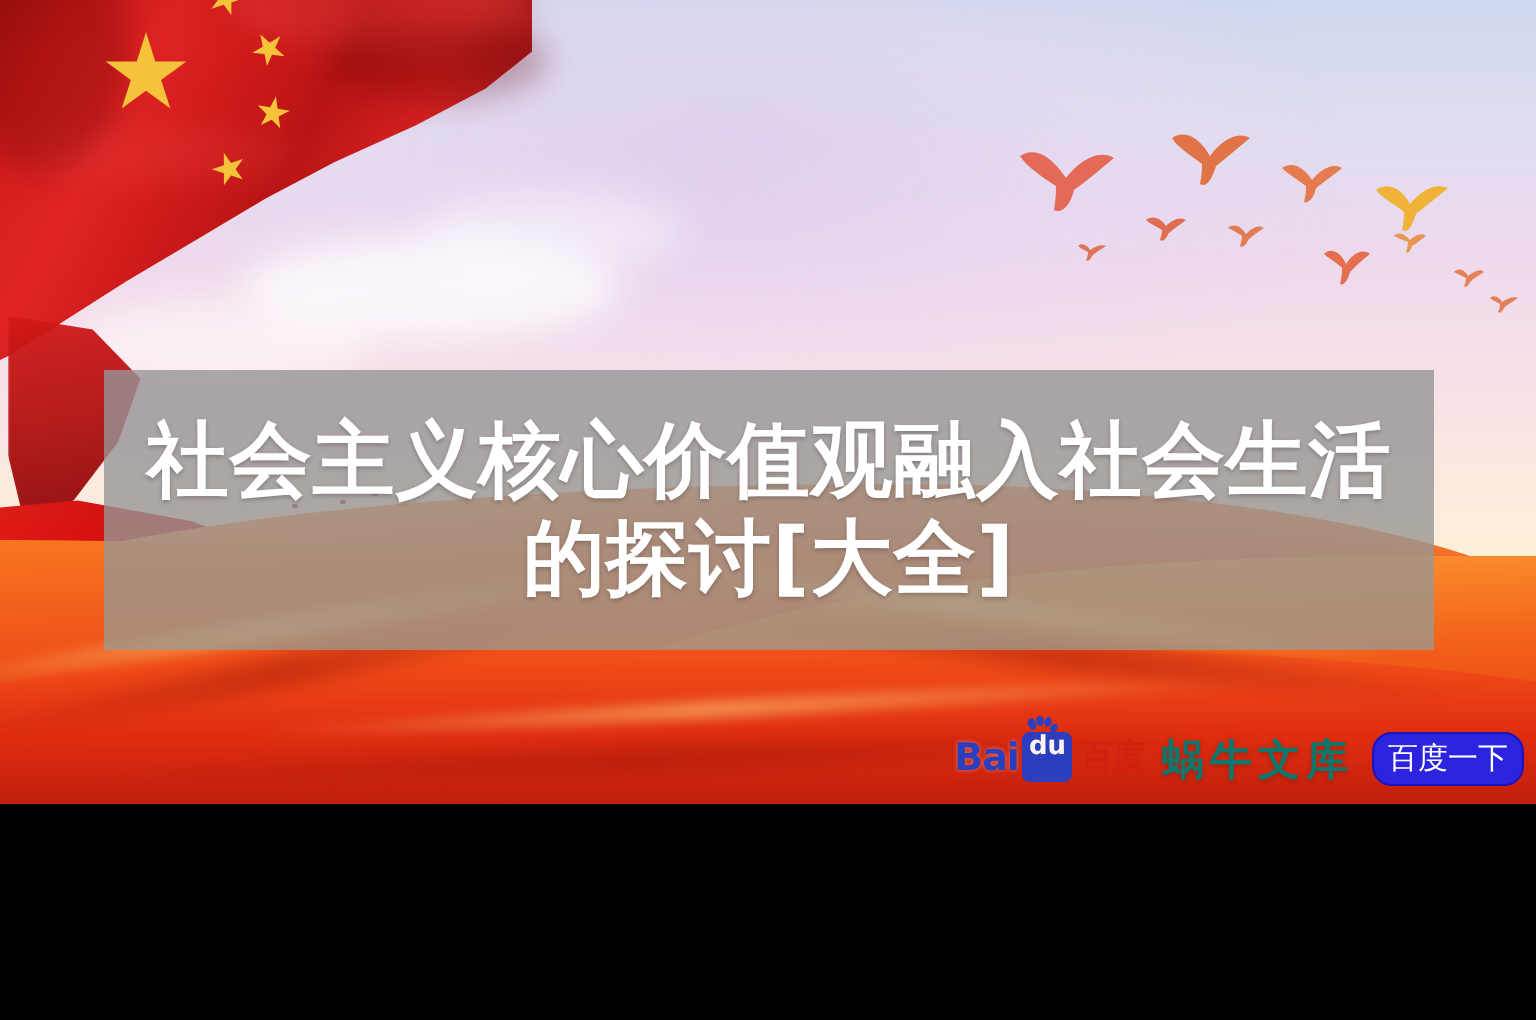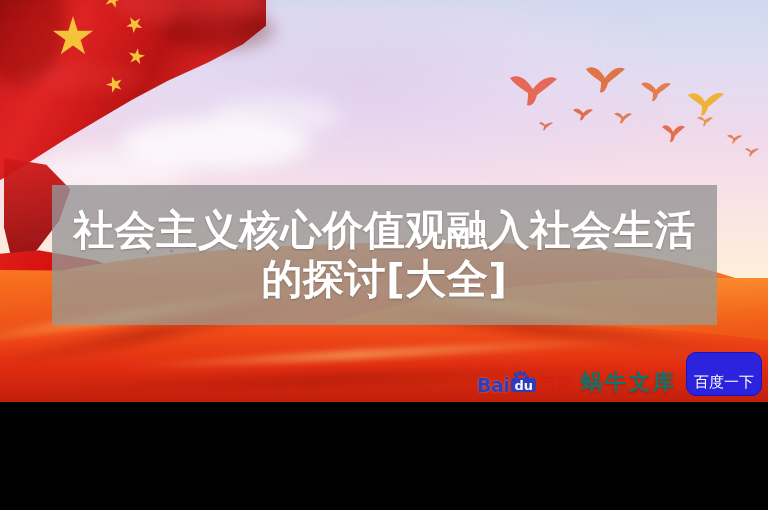--- a/index.html
+++ b/index.html
@@ -277,21 +277,21 @@
     box-sizing: border-box;
     text-shadow: 0 1px 2px rgba(60,50,45,0.35);
   }
 
   
   .watermark {
     position: absolute;
     right: 6px;
     bottom: 6px;
     display: flex;
-    align-items: flex-end;
+    align-items: flex-start;
     gap: 9px;
     height: 30px;
   }
   .baidu-logo {
     display: flex;
     align-items: center;
     gap: 1px;
     opacity: .95;
   }
   .bd-bai {
@@ -303,21 +303,21 @@
     text-shadow: 0 0 2px rgba(255,255,255,.4);
   }
   .bd-du {
     position: relative;
     display: inline-block;
     background: #2340c8;
     color: #fff;
     font-family: "DejaVu Sans", sans-serif;
     font-weight: bold;
     font-size: 13px;
-    padding: 2px 3px 1px 3px;
+    padding: 2px 3px 12px 3px;
     border-radius: 4px;
     line-height: 11px;
     margin-left: 1px;
   }
   .paw {
     position: absolute;
     left: 2px;
     top: -8px;
     width: 16px;
     height: 9px;
@@ -338,21 +338,21 @@
     color: #0f766e;
     letter-spacing: 3px;
     text-shadow: 0 1px 2px rgba(120,25,0,.45);
   }
   .wm-btn {
     background: #2b23dd;
     color: #ffffff;
     font-family: "DejaVu Sans", "Liberation Sans", sans-serif;
     font-size: 15px;
     font-weight: normal;
-    padding: 21px 7px 5px 7px;
+    padding: 4px 7px 5px 7px;
     border-radius: 10px;
     letter-spacing: 0px;
     line-height: 16px;
     border: 1px solid #1a14b8;
   }
 </style>
 </head>
 <body>
 
 <div id="stage">

